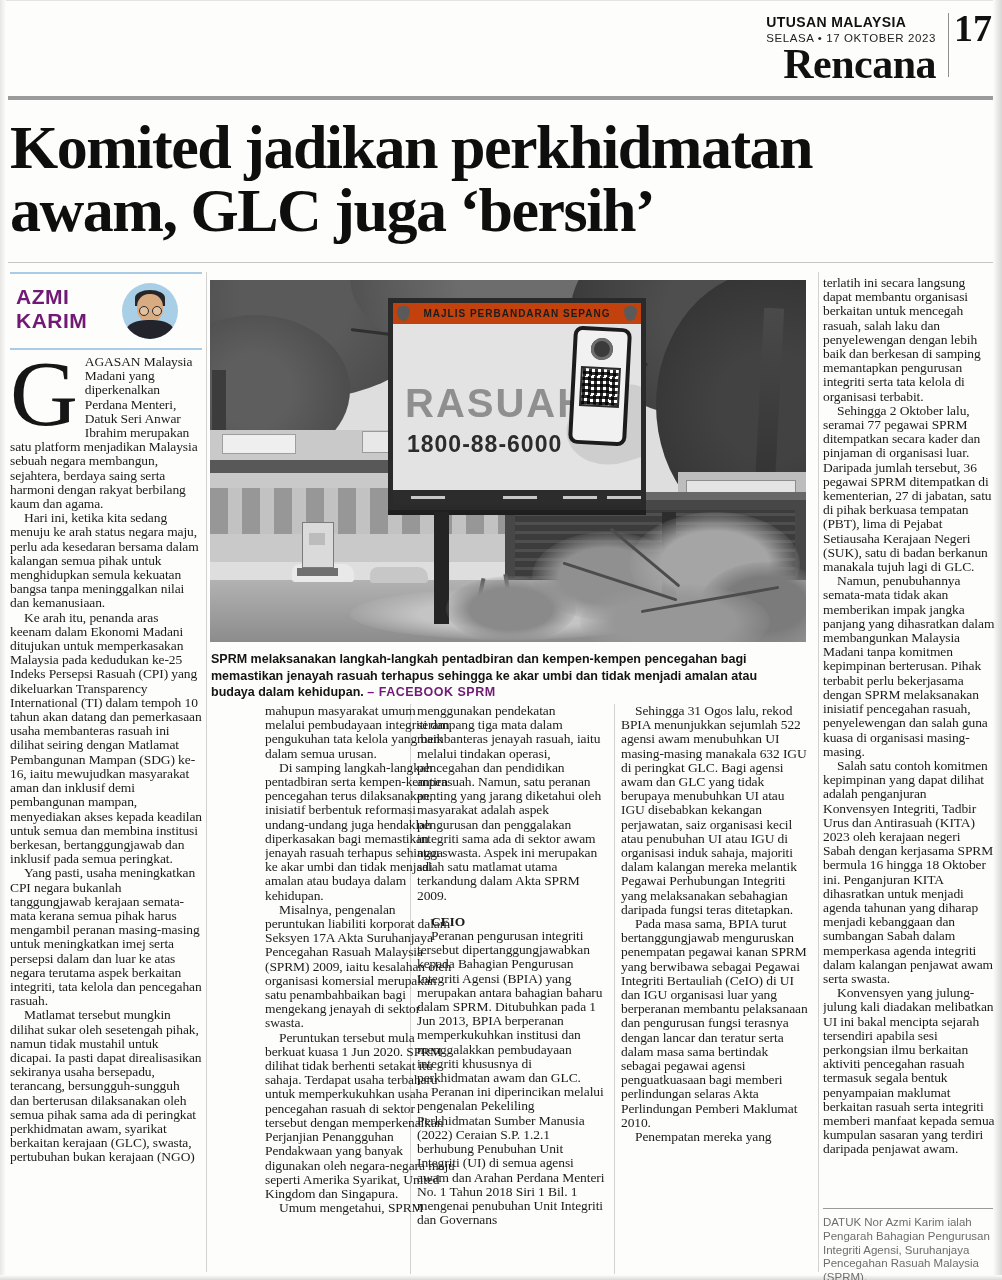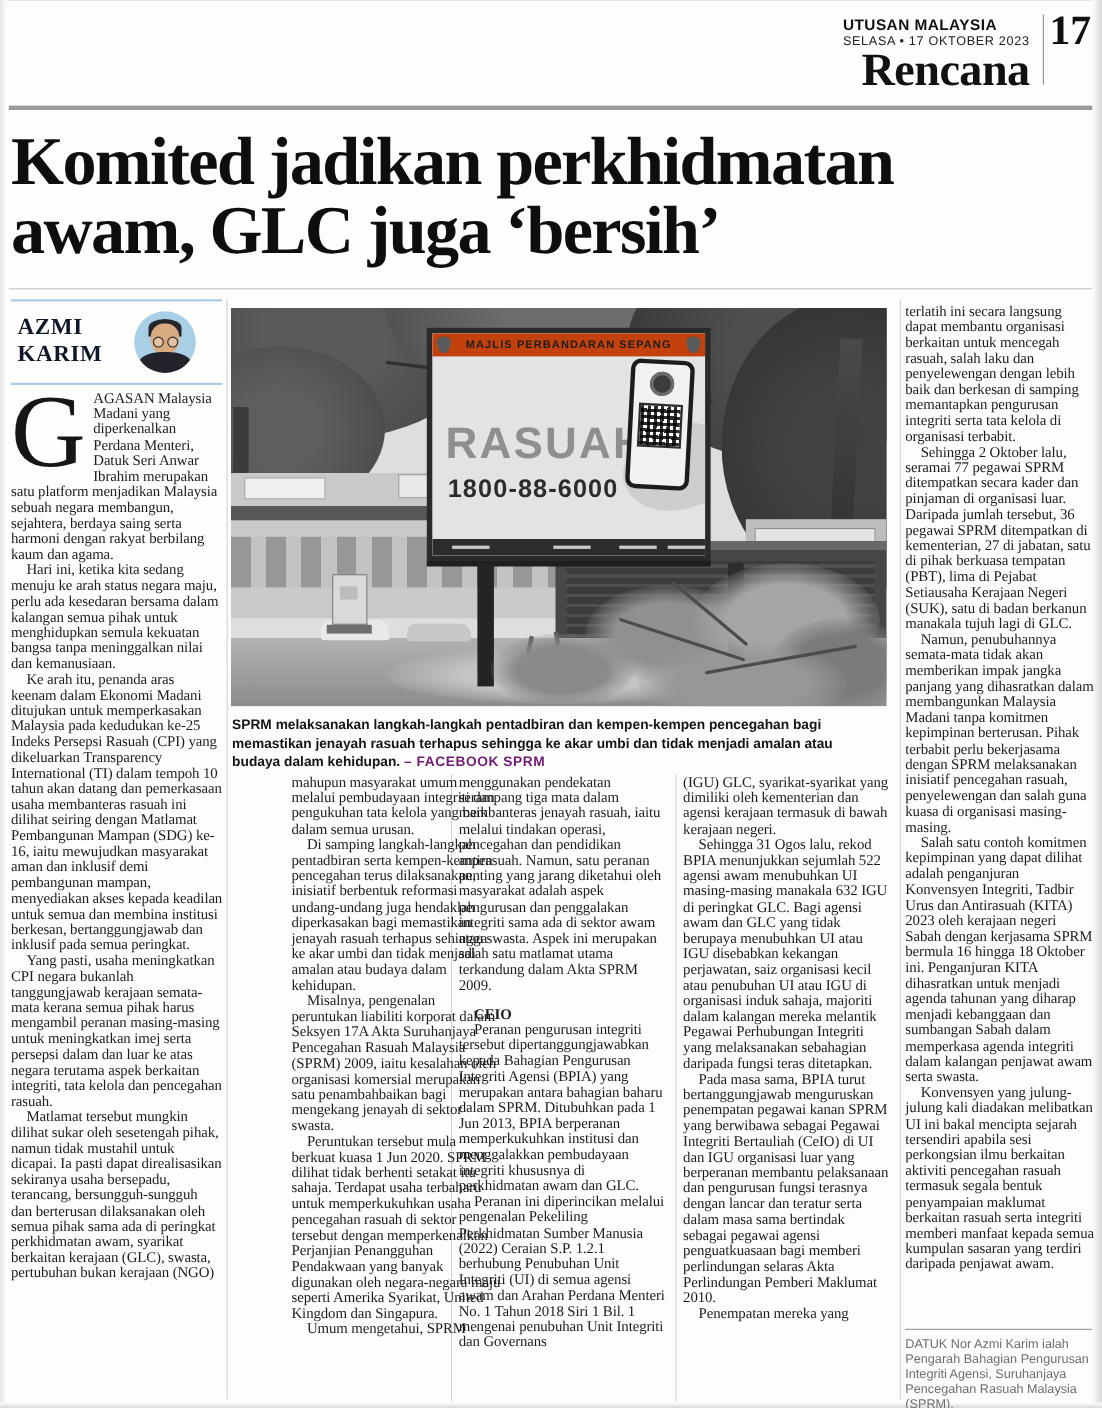--- a/index.html
+++ b/index.html
@@ -31,22 +31,22 @@
   .vdiv{position:absolute;width:1px;background:#d2d2d0;}
   .vd1{left:206px;top:272px;height:1000px;}
   .vd2{left:410px;top:704px;height:570px;}
   .vd3{left:614px;top:704px;height:570px;}
   .vd4{left:818px;top:272px;height:1000px;}
 
   
   .authorbox{position:absolute;left:10px;top:272px;width:192px;height:78px;}
   .authorbox .tline{position:absolute;top:0;left:0;right:0;height:2px;background:#a9cbe6;}
   .authorbox .bline{position:absolute;bottom:0;left:0;right:0;height:2px;background:#a9cbe6;}
-  .authorname{position:absolute;left:6px;top:13px;font-family:Liberation Serif, serif;
-              font-weight:bold;font-size:21px;line-height:24px;color:#0f172a;letter-spacing:.5px;}
+  .authorname{position:absolute;left:6px;top:13px;font-family:Liberation Sans, sans-serif;
+              font-weight:bold;font-size:21px;line-height:24px;color:#701a75;letter-spacing:.5px;}
   .avatar{position:absolute;left:112px;top:11px;width:56px;height:56px;border-radius:50%;
           background:#a9cfe6;overflow:hidden;}
   .avatar .hair{position:absolute;left:13px;top:7px;width:30px;height:16px;border-radius:50% 50% 0 0;background:#26262a;}
   .avatar .head{position:absolute;left:15px;top:11px;width:26px;height:28px;border-radius:46%;background:#d9ab80;}
   .avatar .ring{position:absolute;left:17px;top:23px;width:8px;height:8px;border:1.5px solid #2b2b2b;border-radius:50%;background:rgba(255,255,255,.25);}
   .avatar .ring2{left:30px;}
   .avatar .torso{position:absolute;left:5px;top:37px;width:46px;height:20px;border-radius:45% 45% 0 0;background:#23232b;}
 
   
   .bodycol{position:absolute;font-size:13.5px;line-height:14.2px;letter-spacing:-.1px;
@@ -284,21 +284,20 @@
   </div>
 
   <div class="bodycol c3">
     <p>menggunakan pendekatan serampang tiga mata dalam membanteras jenayah rasuah, iaitu melalui tindakan operasi, pencegahan dan pendidikan antirasuah. Namun, satu peranan penting yang jarang diketahui oleh masyarakat adalah aspek pengurusan dan penggalakan integriti sama ada di sektor awam atau swasta. Aspek ini merupakan salah satu matlamat utama terkandung dalam Akta SPRM 2009.</p>
     <p class="subhead">CEIO</p>
     <p class="ind">Peranan pengurusan integriti tersebut dipertanggungjawabkan kepada Bahagian Pengurusan Integriti Agensi (BPIA) yang merupakan antara bahagian baharu dalam SPRM. Ditubuhkan pada 1 Jun 2013, BPIA berperanan memperkukuhkan institusi dan menggalakkan pembudayaan integriti khususnya di perkhidmatan awam dan GLC.</p>
     <p class="ind">Peranan ini diperincikan melalui pengenalan Pekeliling Perkhidmatan Sumber Manusia (2022) Ceraian S.P. 1.2.1 berhubung Penubuhan Unit Integriti (UI) di semua agensi awam dan Arahan Perdana Menteri No. 1 Tahun 2018 Siri 1 Bil. 1 mengenai penubuhan Unit Integriti dan Governans</p>
   </div>
 
   <div class="bodycol c4">
-    <p>(IGU) GLC, syarikat-syarikat yang dimiliki oleh kementerian dan agensi kerajaan termasuk di bawah kerajaan negeri.</p>
     <p class="ind">Sehingga 31 Ogos lalu, rekod BPIA menunjukkan sejumlah 522 agensi awam menubuhkan UI masing-masing manakala 632 IGU di peringkat GLC. Bagi agensi awam dan GLC yang tidak berupaya menubuhkan UI atau IGU disebabkan kekangan perjawatan, saiz organisasi kecil atau penubuhan UI atau IGU di organisasi induk sahaja, majoriti dalam kalangan mereka melantik Pegawai Perhubungan Integriti yang melaksanakan sebahagian daripada fungsi teras ditetapkan.</p>
     <p class="ind">Pada masa sama, BPIA turut bertanggungjawab menguruskan penempatan pegawai kanan SPRM yang berwibawa sebagai Pegawai Integriti Bertauliah (CeIO) di UI dan IGU organisasi luar yang berperanan membantu pelaksanaan dan pengurusan fungsi terasnya dengan lancar dan teratur serta dalam masa sama bertindak sebagai pegawai agensi penguatkuasaan bagi memberi perlindungan selaras Akta Perlindungan Pemberi Maklumat 2010.</p>
     <p class="ind">Penempatan mereka yang</p>
   </div>
 
   <div class="bodycol c5">
     <p>terlatih ini secara langsung dapat membantu organisasi berkaitan untuk mencegah rasuah, salah laku dan penyelewengan dengan lebih baik dan berkesan di samping memantapkan pengurusan integriti serta tata kelola di organisasi terbabit.</p>
     <p class="ind">Sehingga 2 Oktober lalu, seramai 77 pegawai SPRM ditempatkan secara kader dan pinjaman di organisasi luar. Daripada jumlah tersebut, 36 pegawai SPRM ditempatkan di kementerian, 27 di jabatan, satu di pihak berkuasa tempatan (PBT), lima di Pejabat Setiausaha Kerajaan Negeri (SUK), satu di badan berkanun manakala tujuh lagi di GLC.</p>
     <p class="ind">Namun, penubuhannya semata-mata tidak akan memberikan impak jangka panjang yang dihasratkan dalam membangunkan Malaysia Madani tanpa komitmen kepimpinan berterusan. Pihak terbabit perlu bekerjasama dengan SPRM melaksanakan inisiatif pencegahan rasuah, penyelewengan dan salah guna kuasa di organisasi masing-masing.</p>
     <p class="ind">Salah satu contoh komitmen kepimpinan yang dapat dilihat adalah penganjuran Konvensyen Integriti, Tadbir Urus dan Antirasuah (KITA) 2023 oleh kerajaan negeri Sabah dengan kerjasama SPRM bermula 16 hingga 18 Oktober ini. Penganjuran KITA dihasratkan untuk menjadi agenda tahunan yang diharap menjadi kebanggaan dan sumbangan Sabah dalam memperkasa agenda integriti dalam kalangan penjawat awam serta swasta.</p>

